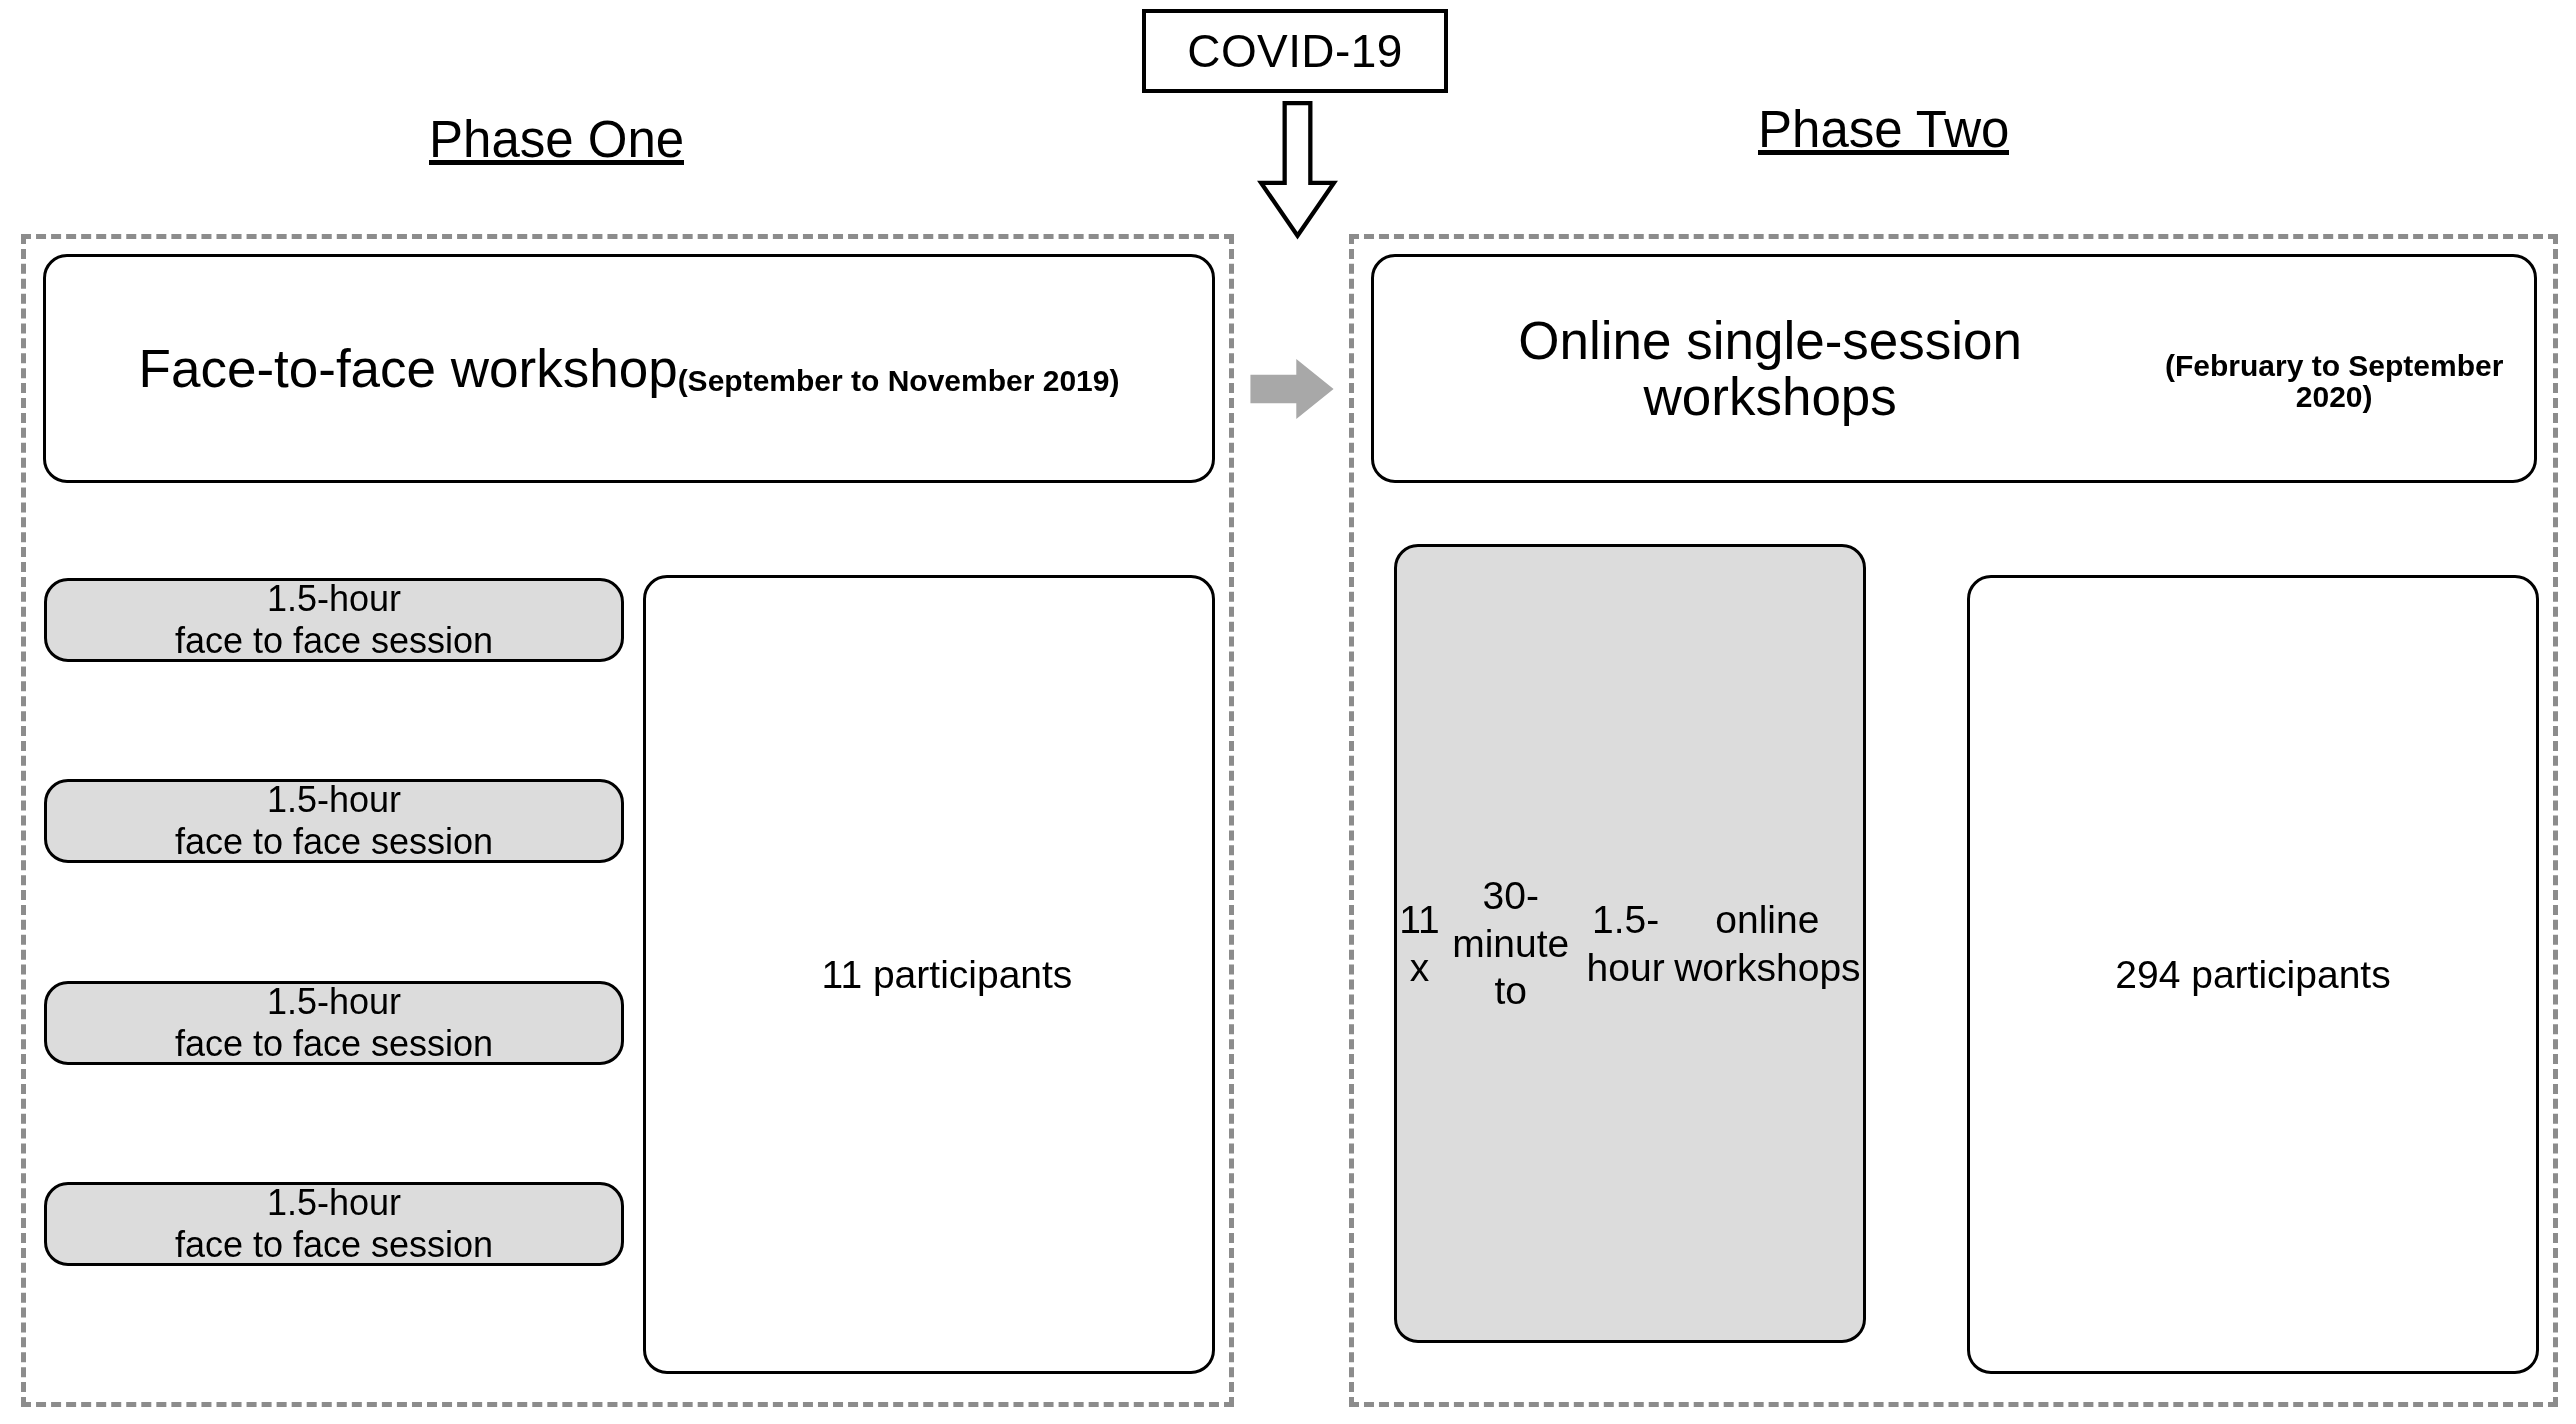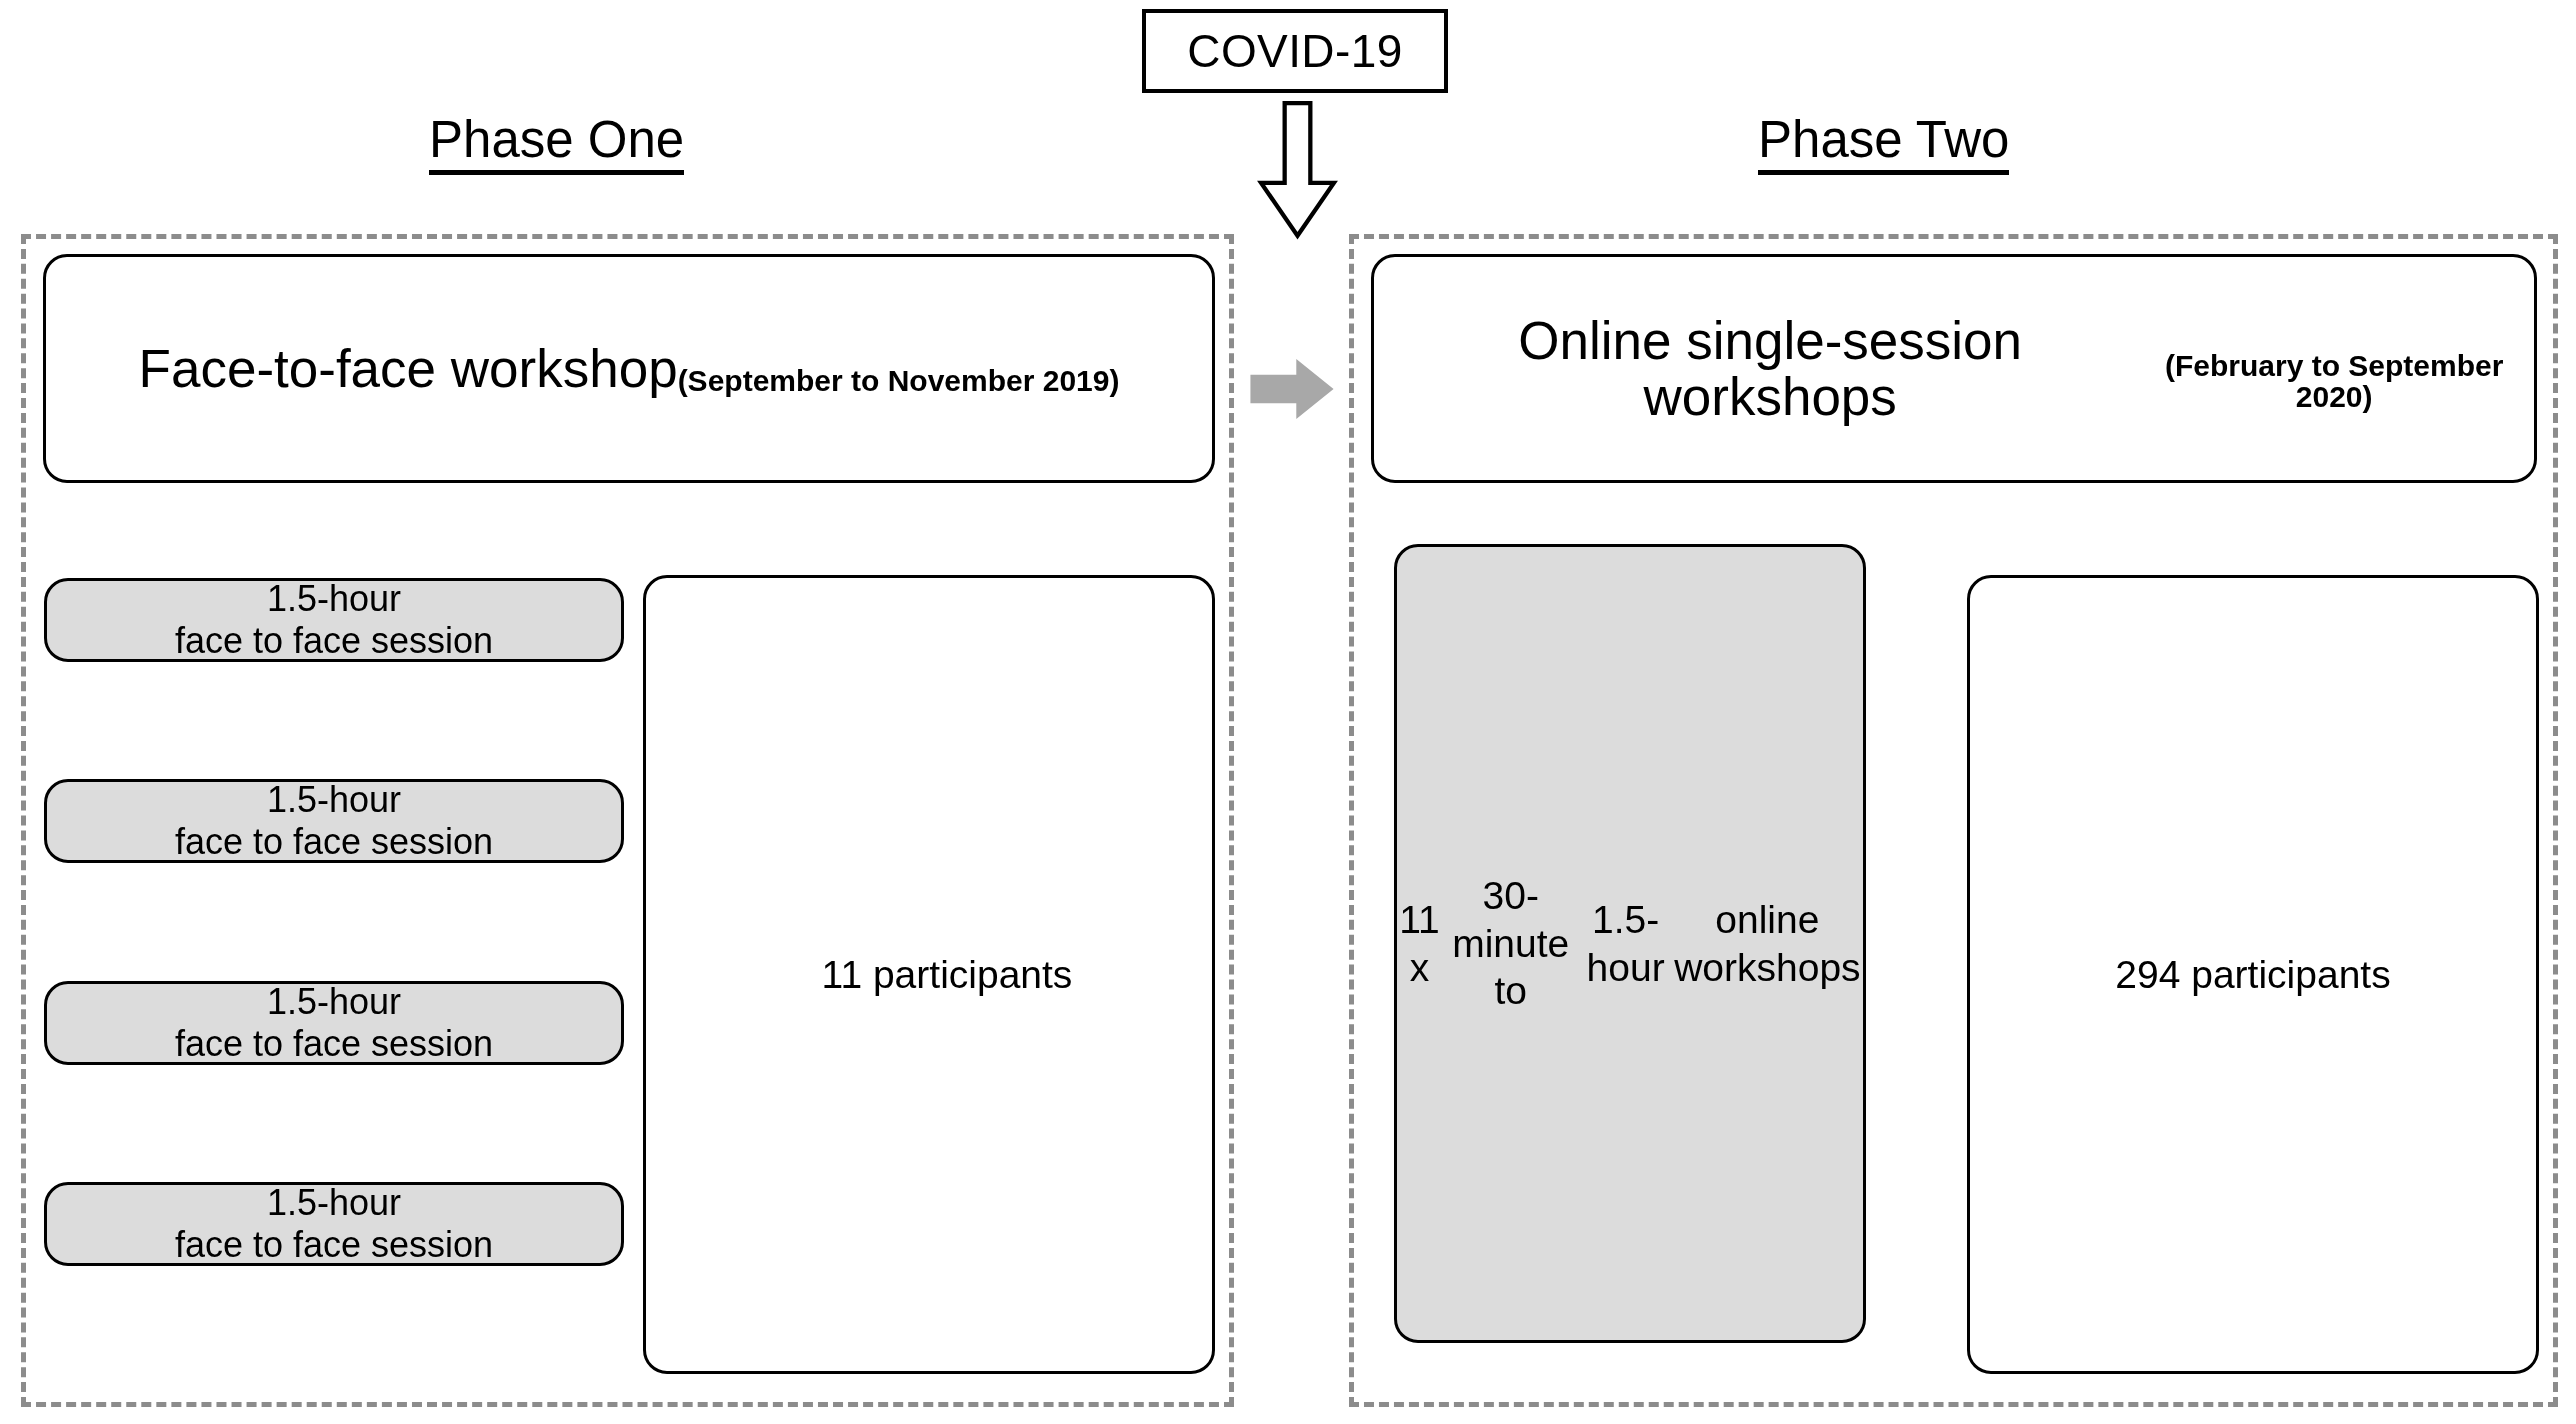--- a/index.html
+++ b/index.html
@@ -11,24 +11,24 @@
   .covid-box{position:absolute;left:1142px;top:8.6px;width:306px;height:84px;
     border:4.3px solid #000;background:#fff;box-sizing:border-box;
     display:flex;align-items:center;justify-content:center;}
   .covid-box span{font-size:46px;line-height:1;letter-spacing:0.4px;}
 
   
   .down-arrow{position:absolute;left:1244px;top:100px;width:107px;height:143px;}
 
   
   .phase-head{position:absolute;font-size:51px;line-height:1;white-space:nowrap;}
-  .phase-head .txt{position:relative;display:inline-block;padding-bottom:10px;}
+  .phase-head .txt{position:relative;display:inline-block;}
   .phase-head .rule{position:absolute;left:0;right:0;bottom:0;height:5px;background:#000;}
   #phase-one-head{left:429px;top:114px;}
-  #phase-two-head{left:1758px;top:114px;}
+  #phase-two-head{left:1758px;top:104px;}
 
   
   .phase-panel{position:absolute;top:234px;height:1173px;
     border:5px dashed #8c8c8c;box-sizing:border-box;background:transparent;}
   #phase-one-panel{left:21.4px;width:1213px;}
   #phase-two-panel{left:1349px;width:1209px;}
 
   
   .rbox{position:absolute;box-sizing:border-box;border:3.6px solid #000;
     border-radius:24px;background:#fff;

